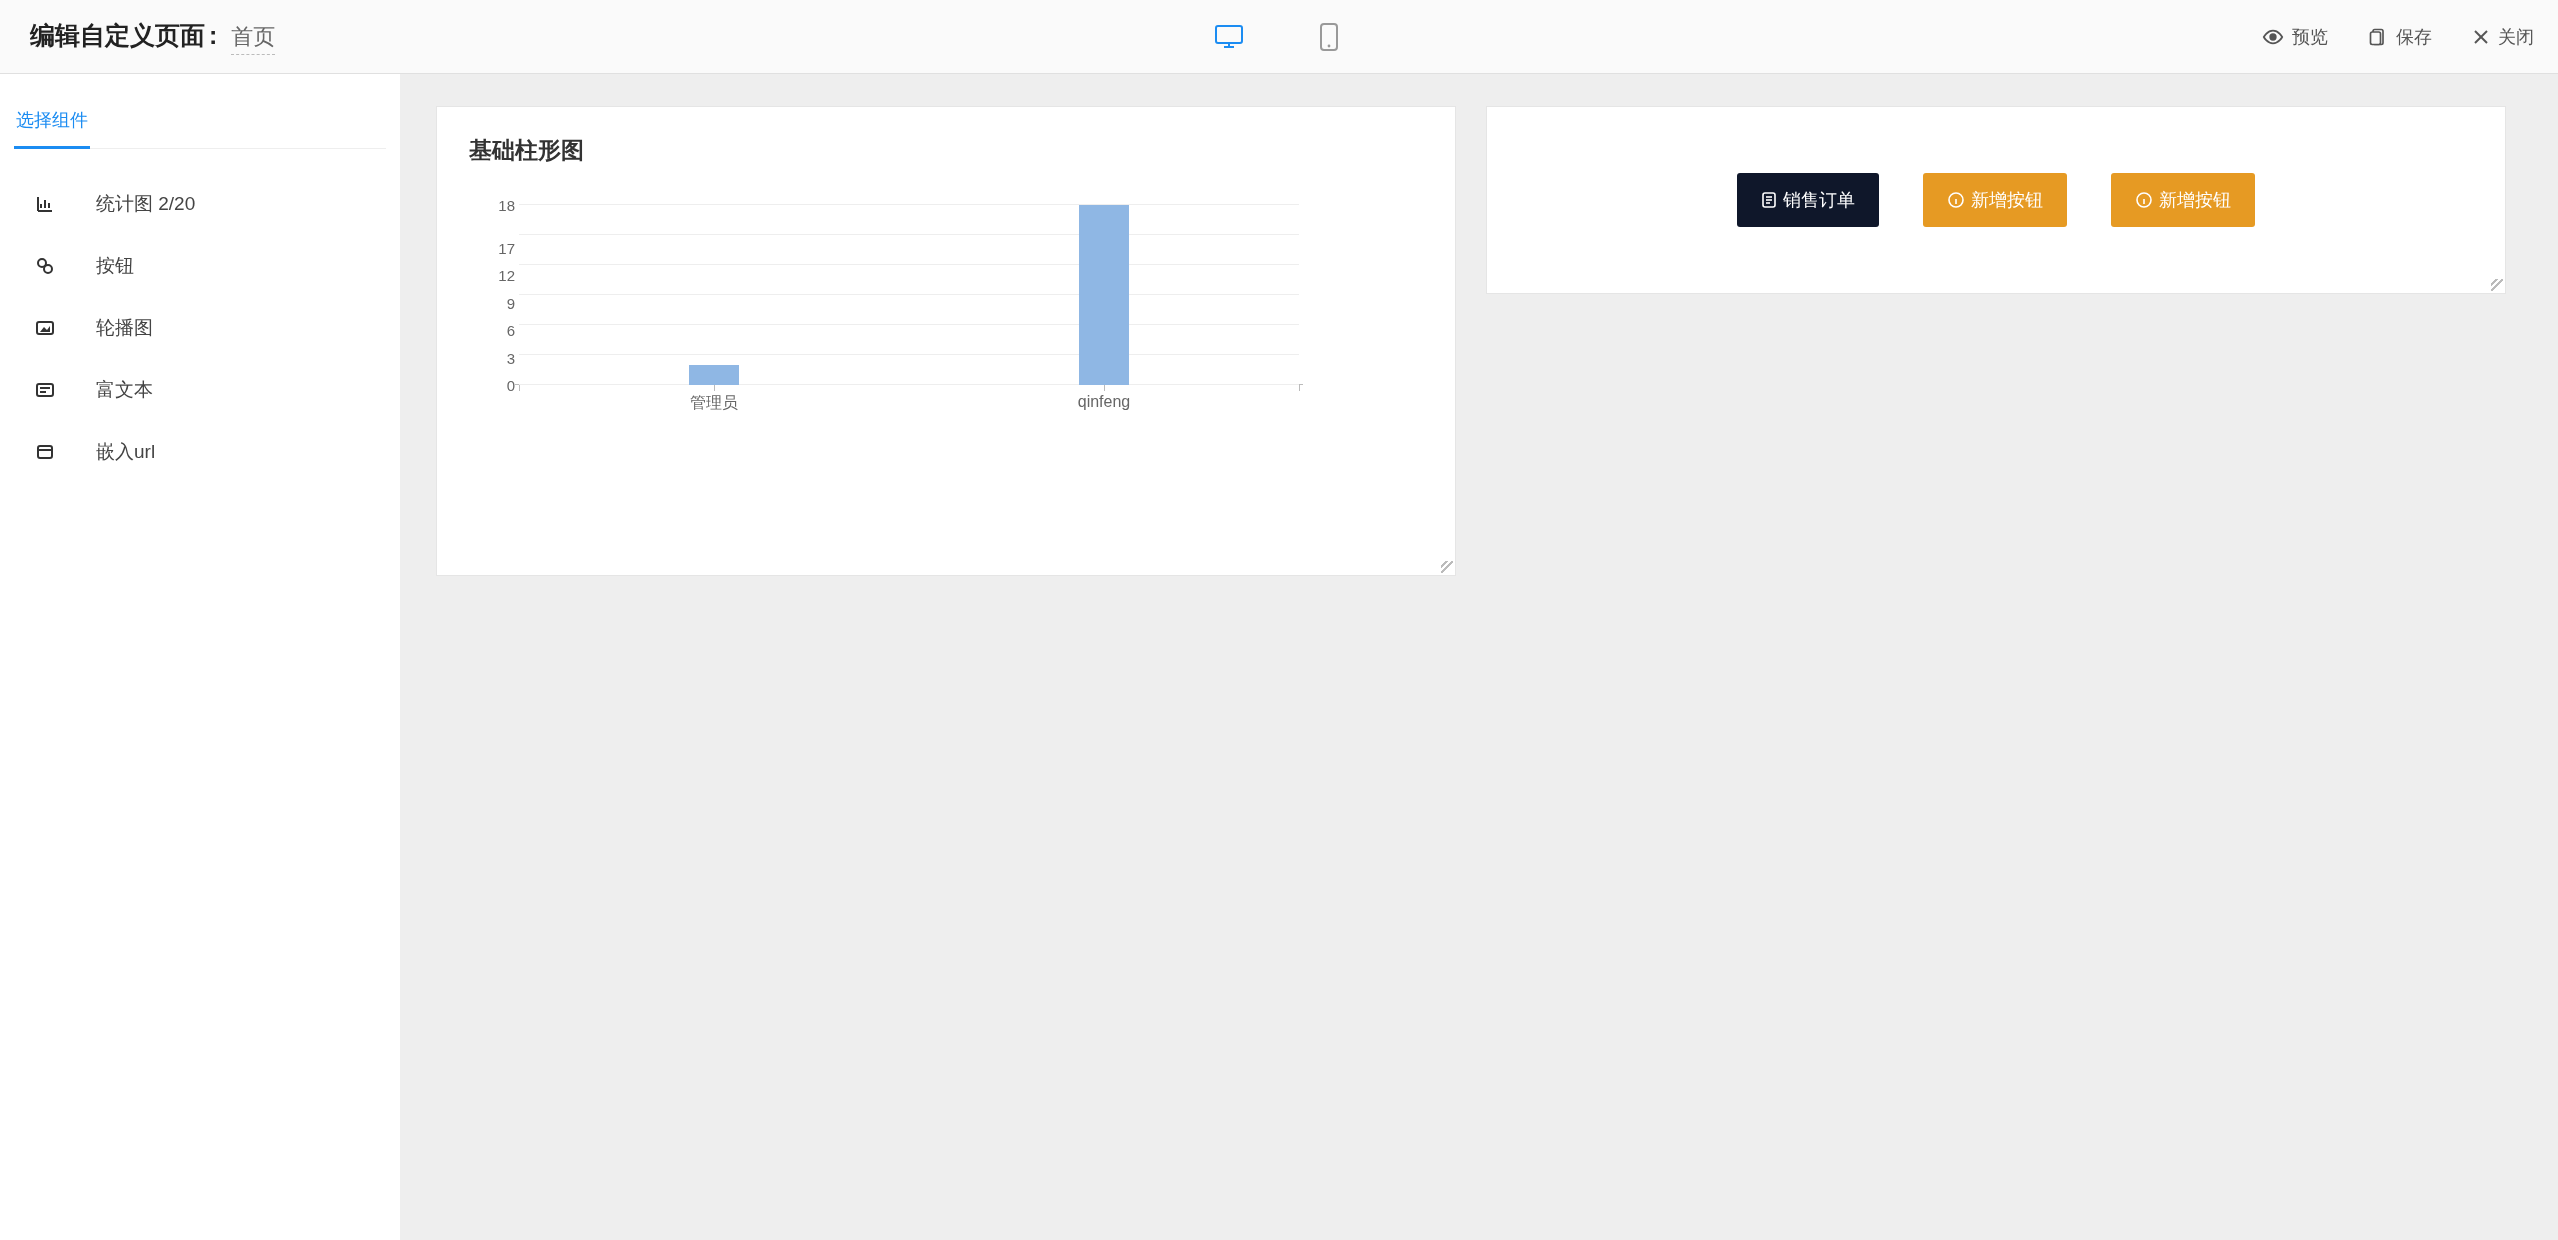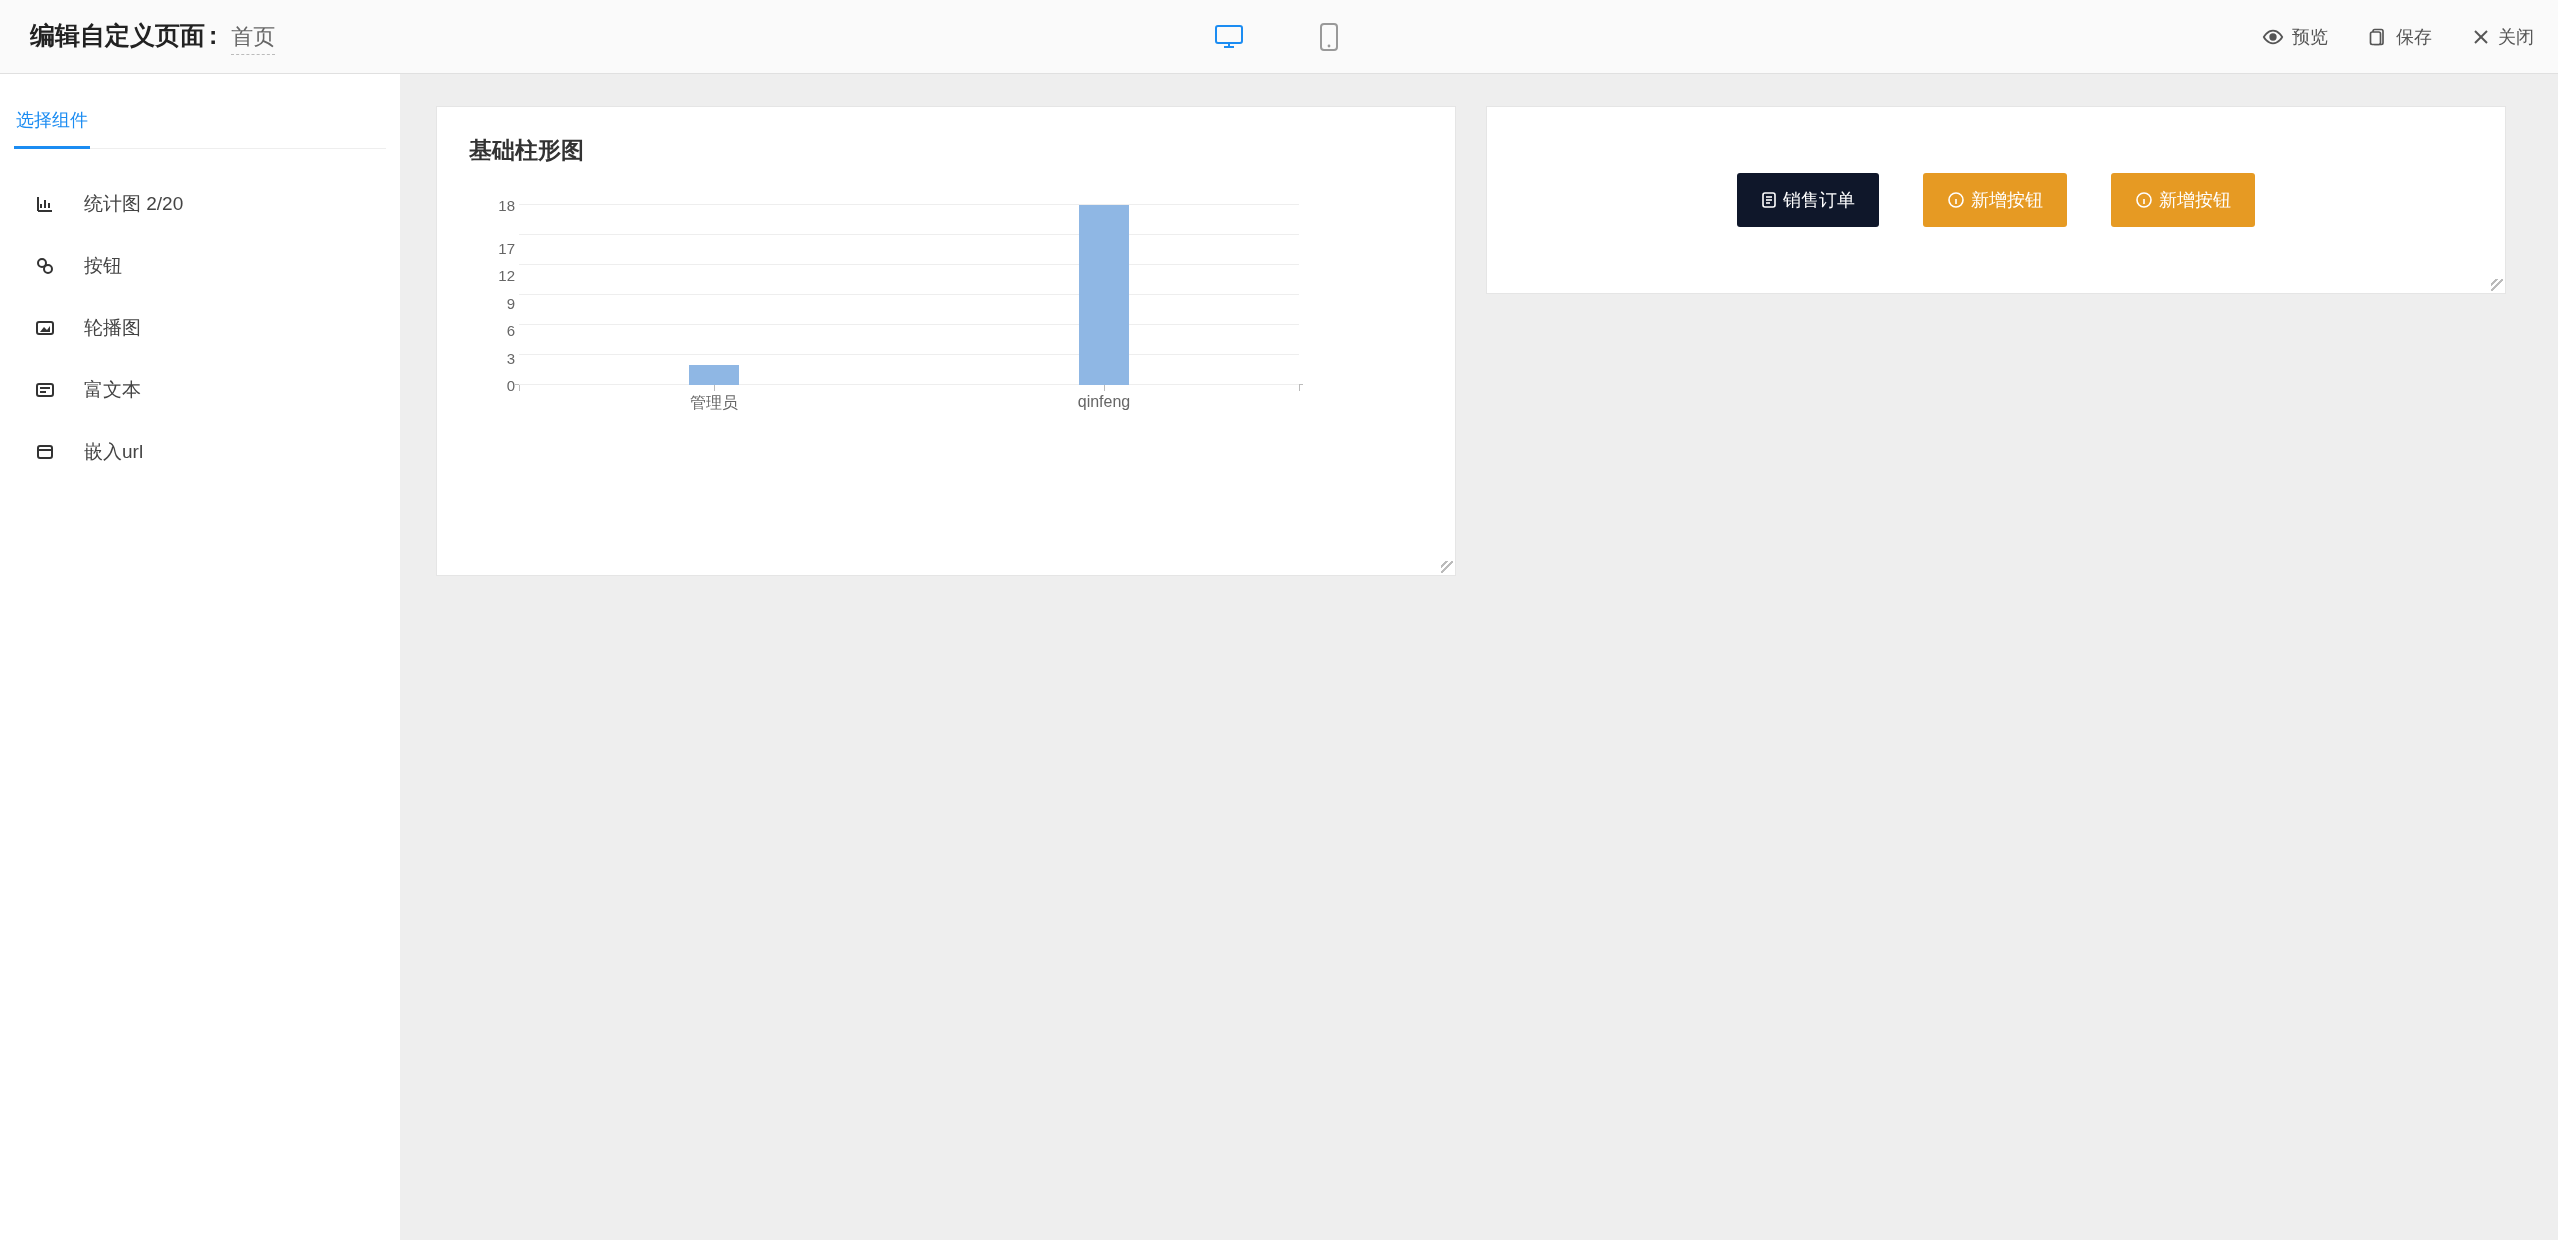--- a/index.html
+++ b/index.html
@@ -89,21 +89,21 @@
 }
 .sidebar-divider {
   height: 1px;
   background: #eee;
   margin-top: -1px;
 }
 .sidebar-list { padding-top: 24px; }
 .sidebar-item {
   display: flex;
   align-items: center;
-  gap: 28px;
+  gap: 40px;
   padding: 18px 20px;
   color: #444;
   font-size: 19px;
   cursor: grab;
 }
 .sidebar-item .icon-box {
   width: 22px; height: 22px;
   display:flex; align-items:center; justify-content:center;
   color:#333;
 }

